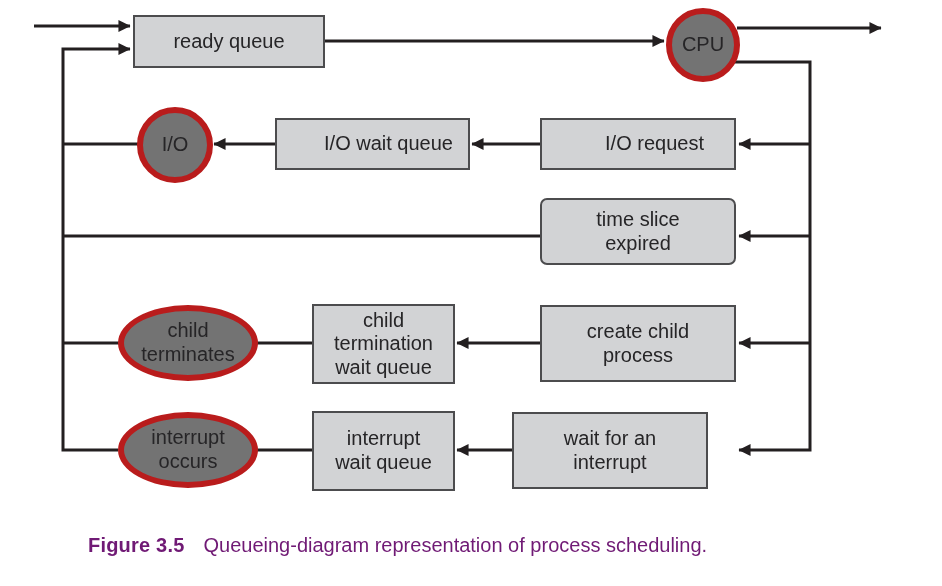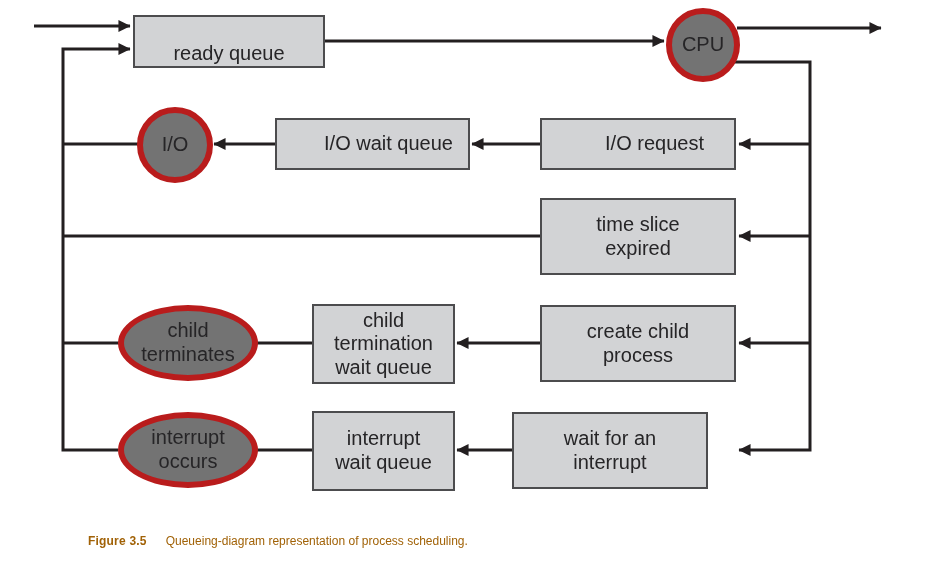--- a/index.html
+++ b/index.html
@@ -45,22 +45,22 @@
   .resource-ellipse {
     background: #737373;
     border: 6px solid #b91c1c;
     border-radius: 50%;
   }
   .caption {
     position: absolute;
     left: 88px;
     top: 534px;
     z-index: 2;
-    font-size: 12px;
-    color: #a16207;
+    font-size: 20px;
+    color: #701a75;
     white-space: nowrap;
   }
   .caption .fig-num {
     font-weight: bold;
     margin-right: 19px;
     letter-spacing: 0.2px;
   }
 </style>
 </head>
 <body>
@@ -87,41 +87,41 @@
         <path d="M810,343 H739" marker-end="url(#ah)"></path>
         <path d="M275,144 H214" marker-end="url(#ah)"></path>
         <path d="M540,144 H472" marker-end="url(#ah)"></path>
         <path d="M312,343 H250"></path>
         <path d="M540,343 H457" marker-end="url(#ah)"></path>
         <path d="M312,450 H250"></path>
         <path d="M540,450 H457" marker-end="url(#ah)"></path>
       </g>
   </svg>
 
-  <div class="node queue-box" style="left:133px; top:15px; width:192px; height:53px;align-items:flex-end;">
+  <div class="node queue-box" style="left:133px; top:15px; width:192px; height:53px;">
     <span>ready queue</span>
   </div>
 
   <div class="node resource-ellipse" style="left:666px; top:8px; width:74px; height:74px;">
     <span>CPU</span>
   </div>
 
   <div class="node resource-ellipse" style="left:137px; top:107px; width:76px; height:76px;">
     <span>I/O</span>
   </div>
 
   <div class="node queue-box" style="left:275px; top:118px; width:195px; height:52px;padding-left:32px;">
     <span>I/O wait queue</span>
   </div>
 
   <div class="node queue-box" style="left:540px; top:118px; width:196px; height:52px;padding-left:33px;">
     <span>I/O request</span>
   </div>
 
-  <div class="node queue-box" style="left:540px; top:198px; width:196px; height:77px;">
+  <div class="node queue-box" style="left:540px; top:198px; width:196px; height:67px;border-radius:7px;">
     <span>time slice
 expired</span>
   </div>
 
   <div class="node resource-ellipse" style="left:118px; top:305px; width:140px; height:76px;">
     <span>child
 terminates</span>
   </div>
 
   <div class="node queue-box" style="left:312px; top:304px; width:143px; height:80px;">

